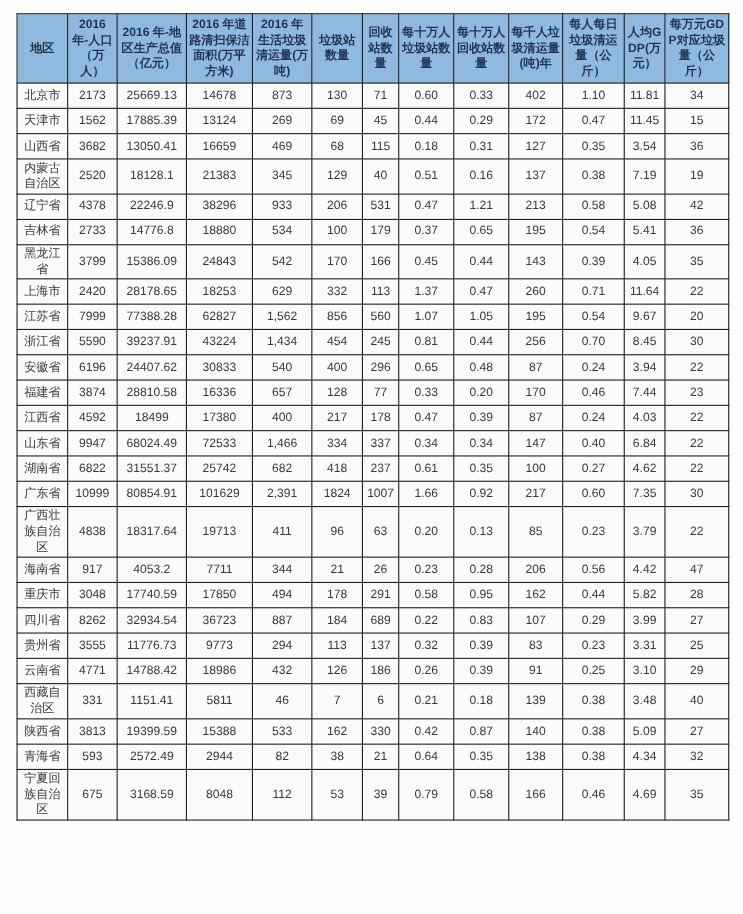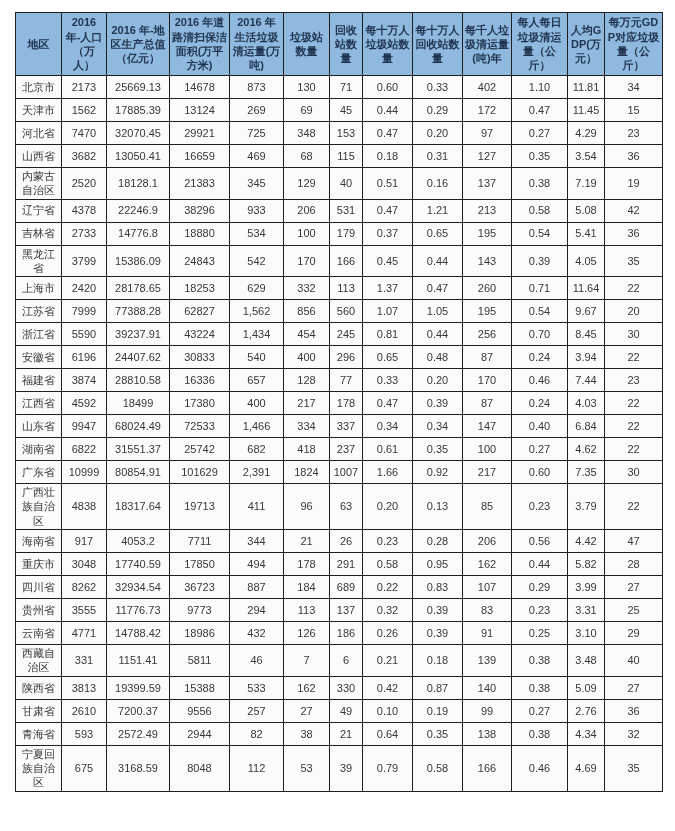--- a/index.html
+++ b/index.html
@@ -110,35 +110,20 @@
           <td>69</td>
           <td>45</td>
           <td>0.44</td>
           <td>0.29</td>
           <td>172</td>
           <td>0.47</td>
           <td>11.45</td>
           <td>15</td>
         </tr>
         <tr>
-          <td class="region">河北省</td>
-          <td>7470</td>
-          <td>32070.45</td>
-          <td>29921</td>
-          <td>725</td>
-          <td>348</td>
-          <td>153</td>
-          <td>0.47</td>
-          <td>0.20</td>
-          <td>97</td>
-          <td>0.27</td>
-          <td>4.29</td>
-          <td>23</td>
-        </tr>
-        <tr>
           <td class="region">山西省</td>
           <td>3682</td>
           <td>13050.41</td>
           <td>16659</td>
           <td>469</td>
           <td>68</td>
           <td>115</td>
           <td>0.18</td>
           <td>0.31</td>
           <td>127</td>
@@ -455,35 +440,20 @@
           <td>162</td>
           <td>330</td>
           <td>0.42</td>
           <td>0.87</td>
           <td>140</td>
           <td>0.38</td>
           <td>5.09</td>
           <td>27</td>
         </tr>
         <tr>
-          <td class="region">甘肃省</td>
-          <td>2610</td>
-          <td>7200.37</td>
-          <td>9556</td>
-          <td>257</td>
-          <td>27</td>
-          <td>49</td>
-          <td>0.10</td>
-          <td>0.19</td>
-          <td>99</td>
-          <td>0.27</td>
-          <td>2.76</td>
-          <td>36</td>
-        </tr>
-        <tr>
           <td class="region">青海省</td>
           <td>593</td>
           <td>2572.49</td>
           <td>2944</td>
           <td>82</td>
           <td>38</td>
           <td>21</td>
           <td>0.64</td>
           <td>0.35</td>
           <td>138</td>

